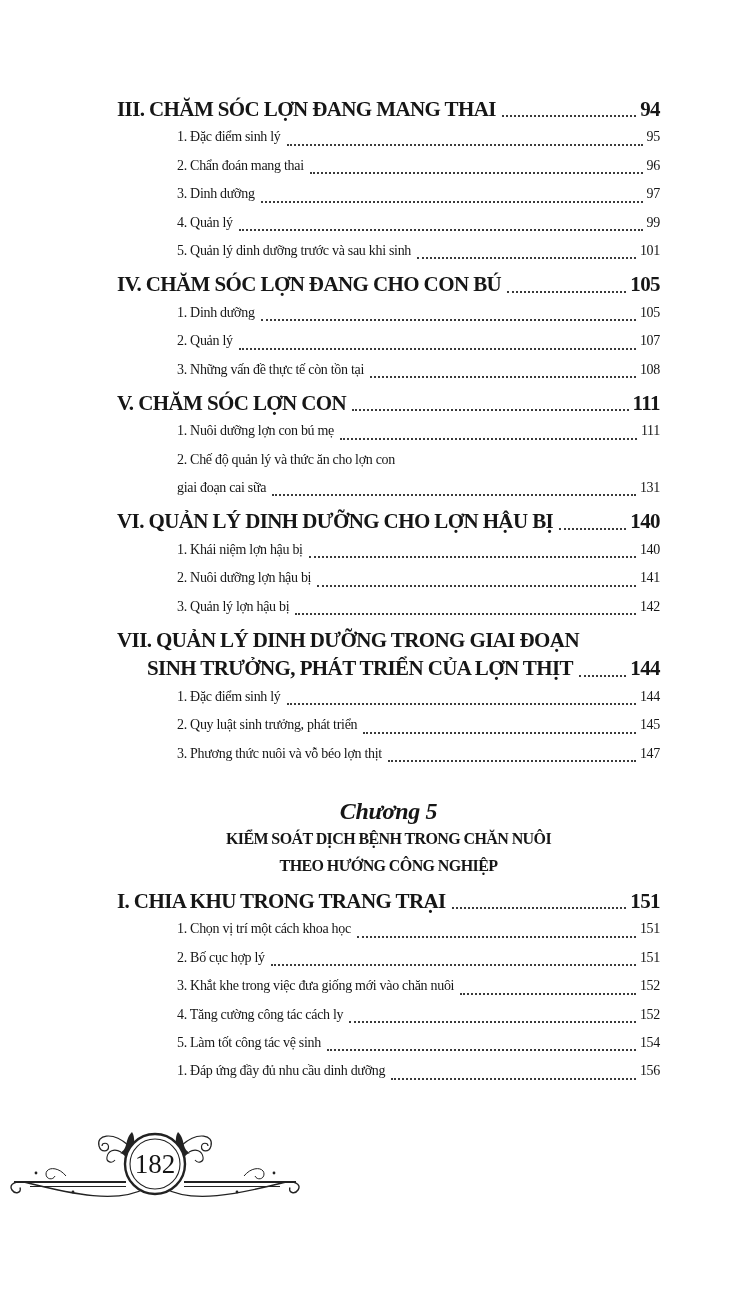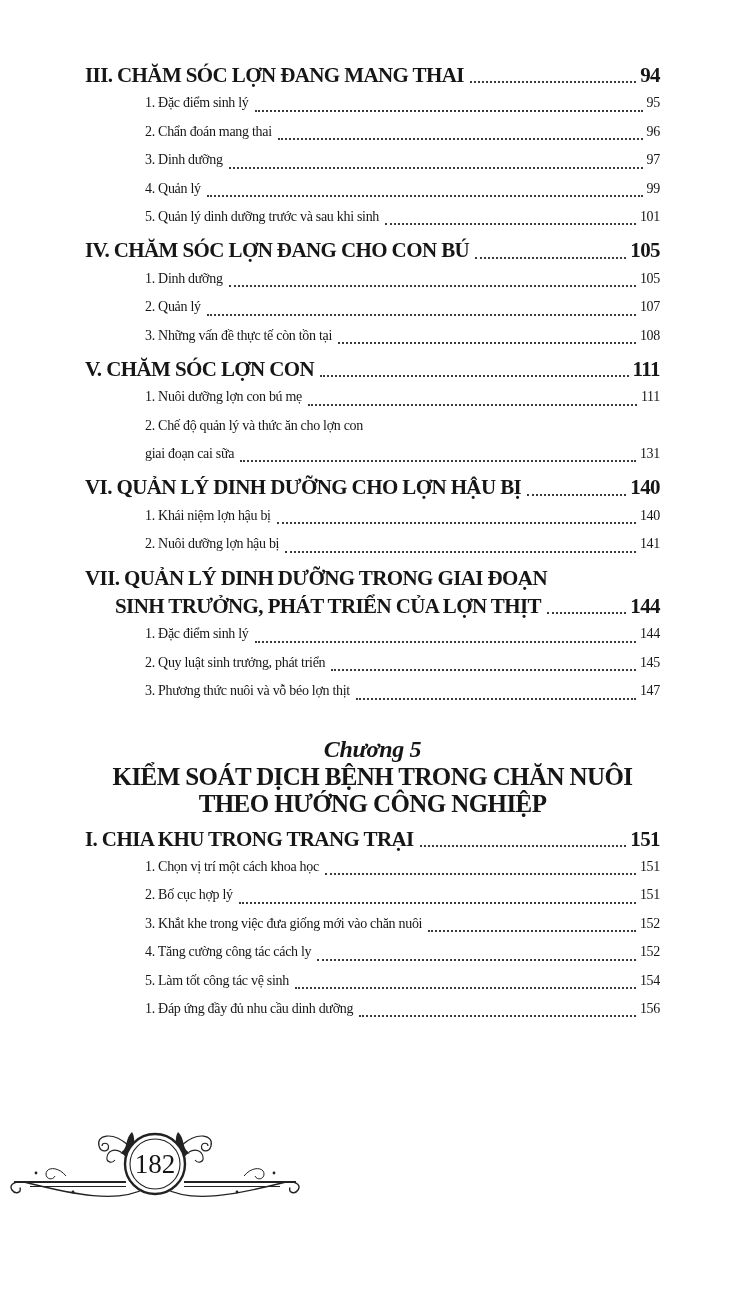--- a/index.html
+++ b/index.html
@@ -6,23 +6,23 @@
   .page {
     position: relative;
     width: 744px;
     height: 1292px;
     background: #ffffff;
     overflow: hidden;
     font-family: "Liberation Serif", "DejaVu Serif", serif;
     color: #161616;
   }
   .toc {
-    margin-left: 85px;
+    margin-left: 117px;
     margin-right: 84px;
-    padding-top: 61px;
+    padding-top: 95px;
   }
   .row {
     display: flex;
     align-items: stretch;
     height: 28.4px;
     line-height: 28.4px;
     font-size: 14px;
     letter-spacing: -0.3px;
     white-space: nowrap;
   }
@@ -55,21 +55,21 @@
   }
   .kicker {
     font-weight: 700;
     font-style: italic;
     font-size: 24px;
     line-height: 27px;
     letter-spacing: -0.3px;
   }
   .ctitle {
     font-weight: 700;
-    font-size: 25px;
+    font-size: 16px;
     line-height: 27px;
     letter-spacing: -0.6px;
   }
   .footer {
     position: absolute;
     top: 1118px;
     left: 0; right: 0;
     display: flex;
   }
   .orn-text {
@@ -162,20 +162,25 @@
     </div>
     <div class="row item">
       <span class="lbl">1. Khái niệm lợn hậu bị</span>
       <span class="leader"></span>
       <span class="pg">140</span>
     </div>
     <div class="row item">
       <span class="lbl">2. Nuôi dưỡng lợn hậu bị</span>
       <span class="leader"></span>
       <span class="pg">141</span>
+    </div>
+    <div class="row item">
+      <span class="lbl">3. Quản lý lợn hậu bị</span>
+      <span class="leader"></span>
+      <span class="pg">142</span>
     </div>
 
     <div class="row sec mt">
       <span class="lbl">VII. QUẢN LÝ DINH DƯỠNG TRONG GIAI ĐOẠN</span>
     </div>
     <div class="row sec sec-cont">
       <span class="lbl">SINH TRƯỞNG, PHÁT TRIỂN CỦA LỢN THỊT</span>
       <span class="leader"></span>
       <span class="pg">144</span>
     </div>

